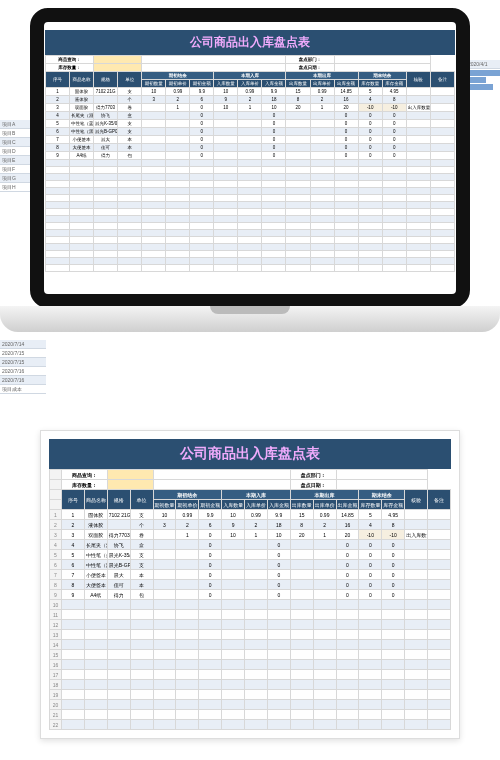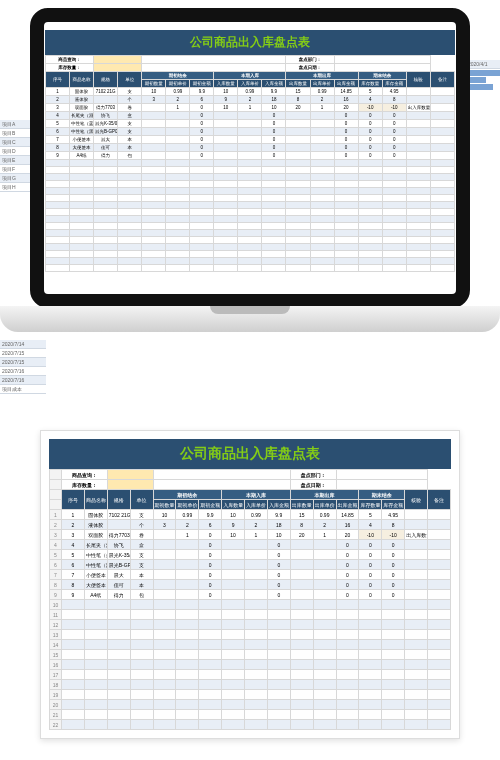--- a/index.html
+++ b/index.html
@@ -29,21 +29,21 @@
   .bg-left  { left: 0;  top: 120px; width: 40px; }
   .bg-right { right: 0; top: 60px;  width: 34px; }
   .bg-bottom-left { left: 0; bottom: 6px; width: 46px; }
   .bg-cell { background:#e8eef6; border-bottom:1px solid #d0d8e2; padding:1px 2px; white-space:nowrap; overflow:hidden; }
   .bg-cell.alt { background:#fff; }
   .bg-bar  { height:6px; background:#7aa3d4; margin:1px 0; }
 
   
   .sheet { background:#fff; }
   .title-bar {
-    background:#2b4f71; color:#84cc16; text-align:center;
+    background:#2b4f71; color:#f0abfc; text-align:center;
     font-weight:bold;
   }
   .meta-row { background:#fff; font-size:6px; }
   .meta-row td { border:1px solid #d8d8d8; padding:1px 2px; }
   .meta-row .lab { font-weight:bold; }
   .meta-row .val { background:#ffe9b0; }
 
   table.grid { border-collapse:collapse; width:100%; table-layout:fixed; }
   table.grid th, table.grid td {
     border:1px solid #d8d8d8; font-size:5px; padding:1px 1px;

